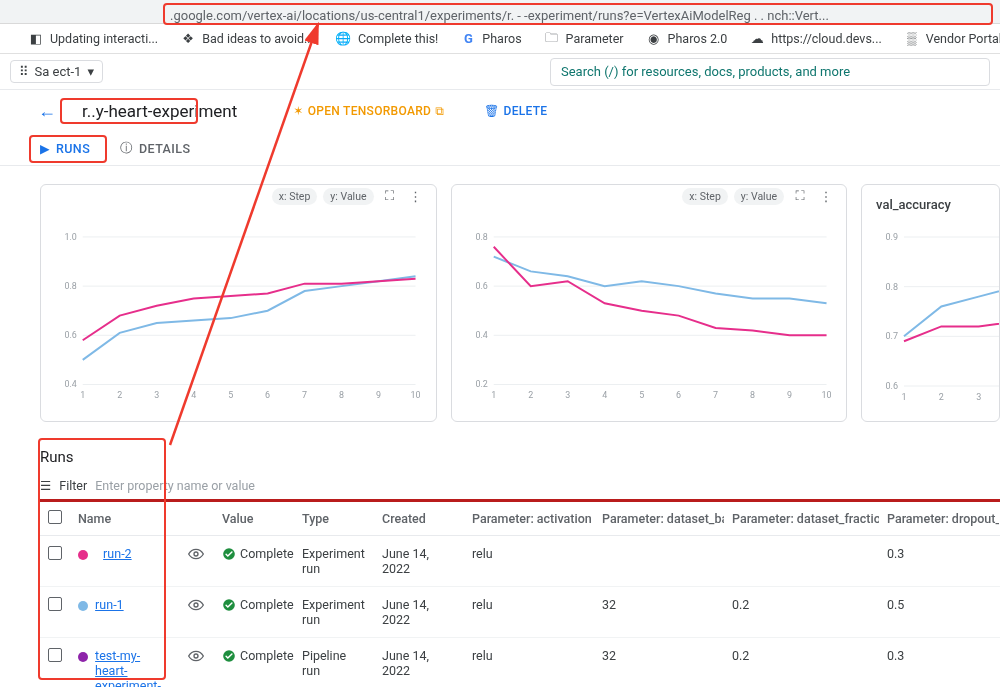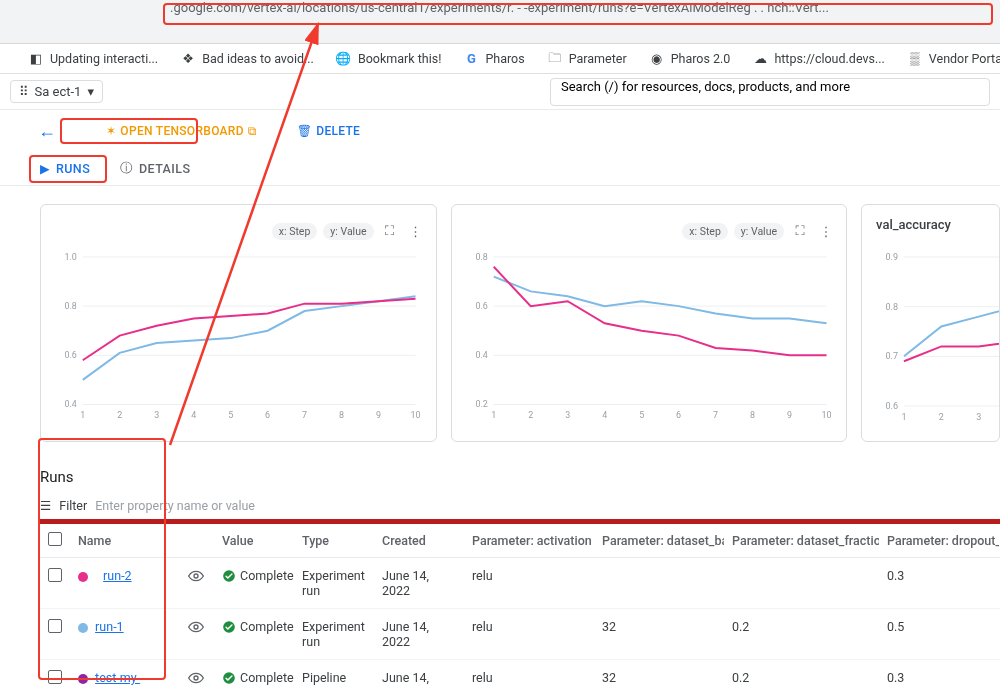--- a/index.html
+++ b/index.html
@@ -8,24 +8,24 @@
     font-size: 13px;
     color: #3c4043;
     background: #fff;
     width: 1000px;
     height: 687px;
     overflow: hidden;
     position: relative;
   }
   
   .urlbar {
-    height: 44px;
+    height: 24px;
     border-bottom: 1px solid #d9d9d9;
     display: flex;
-    align-items: flex-start;
+    align-items: flex-end;
     padding-left: 170px;
     font-size: 13px;
     color: #5f6368;
     position: relative;
     background: #f1f3f4;
   }
   .urlbar .urltext { white-space: nowrap; }
   .url-highlight {
     position: absolute;
     left: 163px;
@@ -71,22 +71,22 @@
     cursor: pointer;
   }
   .searchbox {
     margin-left: auto;
     flex: 0 0 440px;
     height: 28px;
     border: 1px solid #dadce0;
     border-radius: 4px;
     padding: 0 10px;
     font-size: 13px;
-    color: #000000;
-    display:flex; 
+    color: #0f766e;
+    display:flex; align-items:center;
   }
   
   .exp-header {
     height: 42px;
     display: flex;
     align-items: center;
     padding: 0 10px 0 38px;
     gap: 20px;
     position: relative;
   }
@@ -115,31 +115,31 @@
   
   .charts-row {
     display:flex; gap:14px; padding: 18px 0 20px 40px;
   }
   .chart-card {
     border:1px solid #dadce0; border-radius:6px; padding:12px 14px 8px 14px;
     width: 400px; height: 238px; background:#fff; position:relative;
   }
   .chart-card.third { width: 140px; overflow:hidden; }
   .chart-title { font-size:13px; color:#3c4043; font-weight:500; }
-  .chart-ctrls { position:absolute; right:10px; top:16px; display:flex; align-items:center; gap:6px; }
+  .chart-ctrls { position:absolute; right:10px; top:1px; display:flex; align-items:center; gap:6px; }
   .chip { background:#f1f3f4; border-radius:10px; font-size:10.5px; color:#5f6368; padding:2px 7px; }
   .icon-btn { width:20px; height:20px; display:inline-flex; align-items:center; justify-content:center; color:#5f6368; cursor:pointer; }
   .plot { position:absolute; left:14px; right:14px; bottom:10px; top:44px; }
   
   .runs-section { padding: 6px 0 0 40px; }
   .runs-header { font-size:15px; color:#202124; padding-bottom:12px;}
   .filterbar { display:flex; align-items:center; gap:8px; font-size:12.5px; color:#3c4043; padding-bottom:6px;}
   .filter-input-placeholder { color:#9aa0a6; font-size:12.5px; }
   .runs-table { width: 960px; border-collapse: collapse; font-size:12.5px; color:#3c4043; table-layout:fixed;}
-  .runs-table th { text-align:left; font-weight:500; color:#5f6368; border-top:5px solid #b91c1c; border-bottom:1px solid #e8eaed; padding:8px 8px; white-space:nowrap; overflow:hidden;}
+  .runs-table th { text-align:left; font-weight:500; color:#5f6368; border-top:3px solid #b91c1c; border-bottom:1px solid #e8eaed; padding:8px 8px; white-space:nowrap; overflow:hidden;}
   .runs-table td { border-bottom:1px solid #f1f3f4; padding:10px 8px; vertical-align:top; }
   .runs-table a { color:#1a73e8; text-decoration:underline; cursor:pointer; }
   .checkbox { width:14px; height:14px; border:1.5px solid #5f6368; border-radius:2px; display:inline-block; cursor:pointer;}
   .dot { width:10px; height:10px; border-radius:50%; display:inline-block; vertical-align:middle;}
   .status-check { display:inline-flex; align-items:flex-end; gap:4px;}
   .status-check svg { width:14px; height:14px; }
   .eye-icon { color:#5f6368; cursor:pointer;}
   .runs-box { border:2px solid #ef3a2d; border-radius:4px; position:absolute; left:38px; top:438px; width:128px; height:242px; pointer-events:none;}
   
   .red-arrow {
@@ -158,21 +158,21 @@
   <div class="bm-item">
     <span class="bm-icon">◧</span>
     <span>Updating interacti...</span>
   </div>
   <div class="bm-item">
     <span class="bm-icon">❖</span>
     <span>Bad ideas to avoid...</span>
   </div>
   <div class="bm-item">
     <span class="bm-icon">🌐</span>
-    <span>Bookmark this!</span>
+    <span>Complete this!</span>
   </div>
   <div class="bm-item">
     <span class="bm-icon" style="color:#4285f4;font-weight:bold;">G</span>
     <span>Pharos</span>
   </div>
   <div class="bm-item">
     <span class="bm-icon folder-icon">🗀</span>
     <span>Parameter</span>
   </div>
   <div class="bm-item">
@@ -195,20 +195,21 @@
     <span>Sa        ect-1</span>
     <span>▾</span>
   </div>
   <div class="searchbox">
     <span>Search (/) for resources, docs, products, and more</span>
   </div>
 </div>
 
 <div class="exp-header">
   <span class="back-arrow">←</span>
+  <span class="exp-name">r..y-heart-experiment</span>
   <div class="exp-name-box"></div>
 
   <span class="hdr-btn tb">
     <span>✶</span>
     <span>OPEN TENSORBOARD</span>
     <span>⧉</span>
   </span>
   <span class="hdr-btn del">
     <span>🗑</span>
     <span>DELETE</span>

